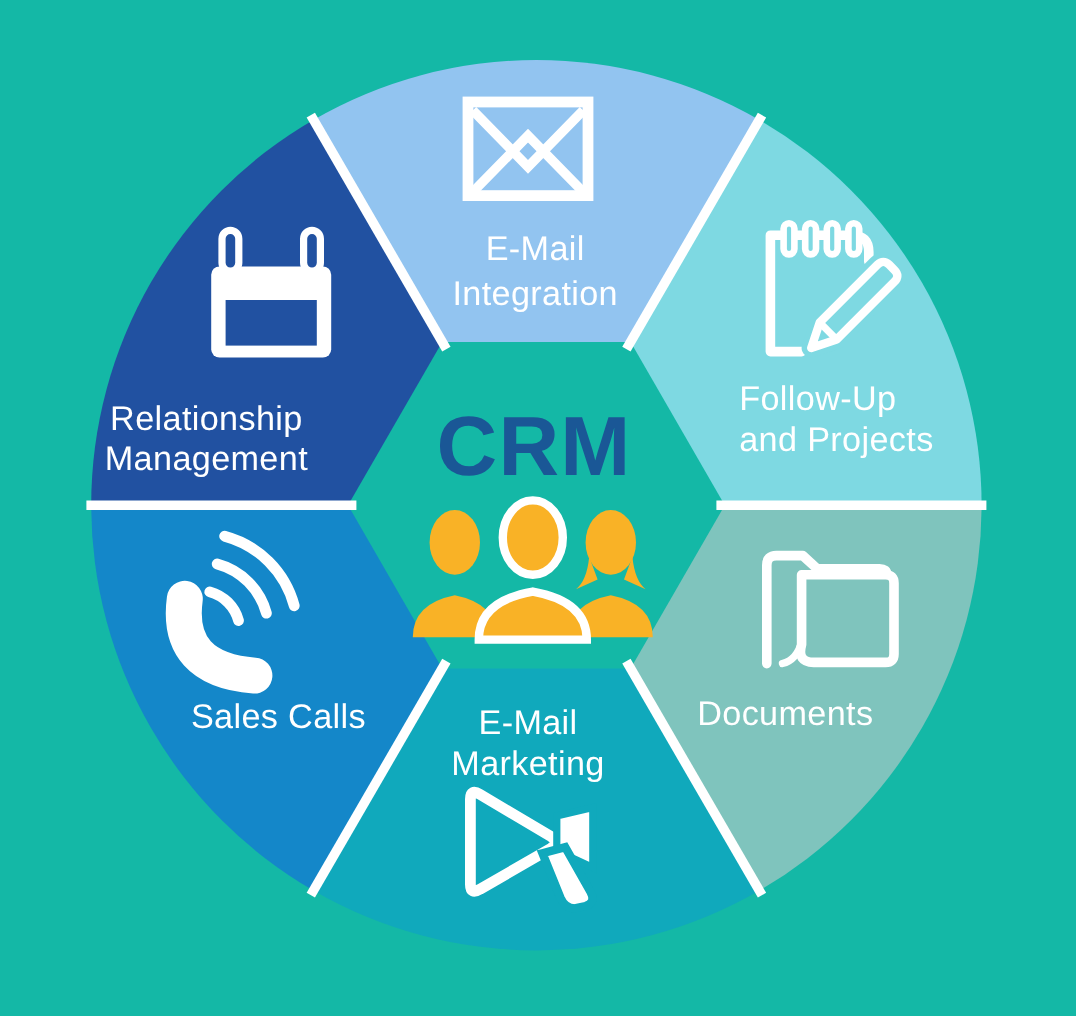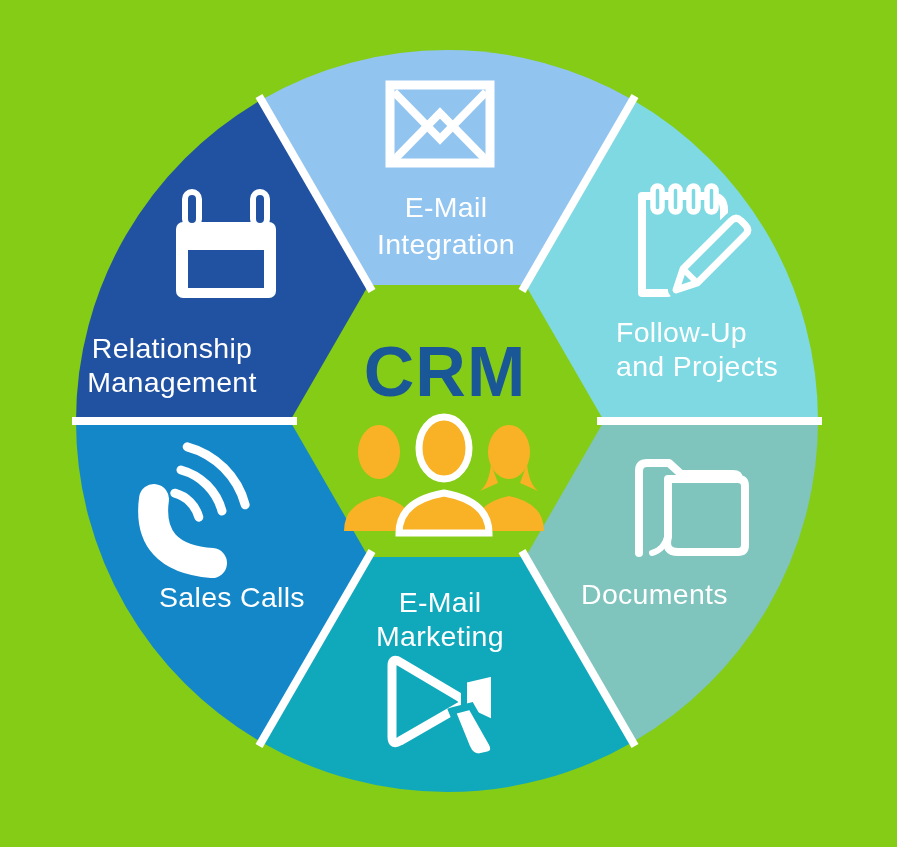--- a/index.html
+++ b/index.html
@@ -1,16 +1,16 @@
 <!DOCTYPE html>
 <html><head>
 <meta charset="utf-8">
 <style>
   html,body{margin:0;padding:0;background:#ffffff;}
-  .stage{position:relative;width:897px;height:847px;background:#84cc16;overflow:hidden;
+  .stage{position:relative;width:897px;height:847px;background:#14b8a6;overflow:hidden;
          font-family:"Liberation Sans", sans-serif;}
   .seg-label{fill:#ffffff;font-size:28.5px;font-weight:400;
              font-family:"Liberation Sans", sans-serif;letter-spacing:.3px;}
   .crm-title{font-size:70px;font-weight:700;letter-spacing:1px;
              font-family:"Liberation Sans", sans-serif;}
   .wline{stroke:#ffffff;fill:none;}
   .divider{stroke:#ffffff;stroke-width:8;}
 </style>
 </head>
 <body>

